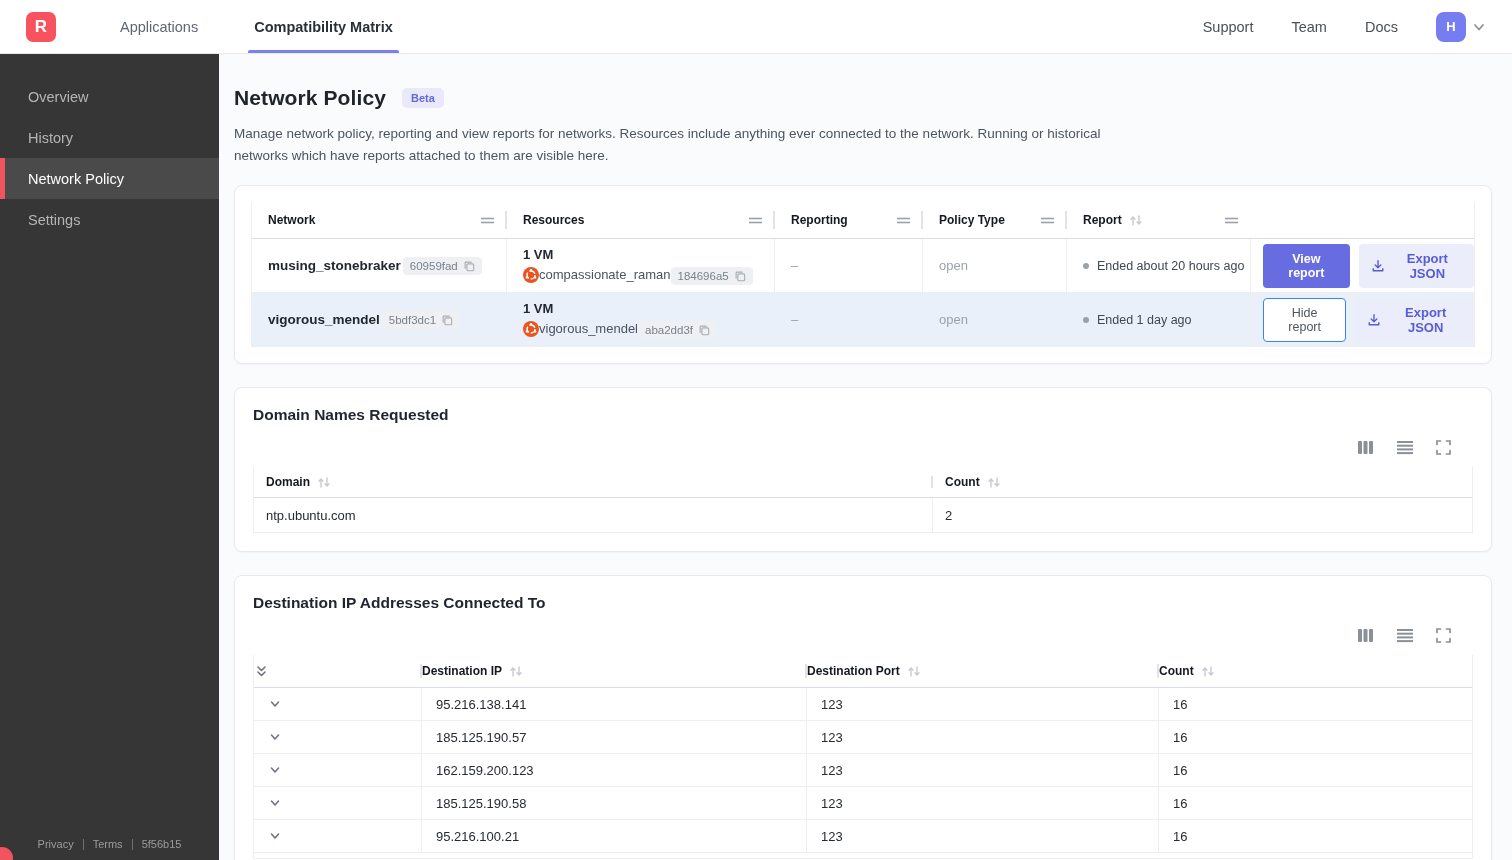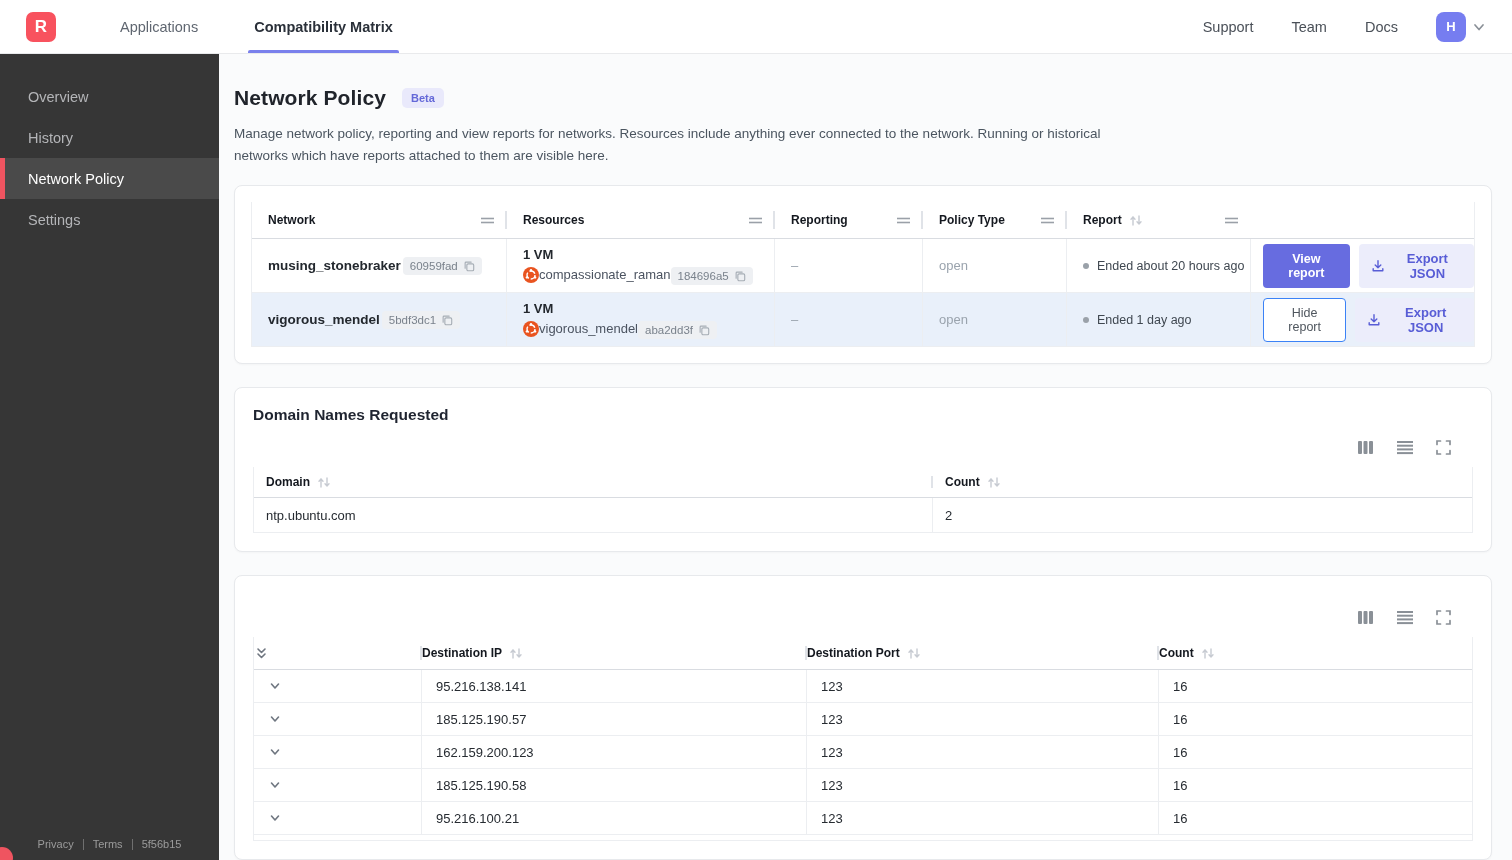--- a/index.html
+++ b/index.html
@@ -379,20 +379,21 @@
             <span>ntp.ubuntu.com</span>
           </div>
         <div class="cell">
             <span>2</span>
           </div>
       </div>
     </div>
   </div>
 
   <div class="card card-sub">
+    <div class="card-title">Destination IP Addresses Connected To</div>
     <div class="card-toolbar">
       <span class="tool-icon">
           <svg width="17" height="15" viewBox="0 0 17 15">
             <rect x="1" y="1" width="4" height="13" rx="1" fill="#8a9097"></rect>
             <rect x="6.5" y="1" width="4" height="13" rx="1" fill="#8a9097"></rect>
             <rect x="12" y="1" width="4" height="13" rx="1" fill="#8a9097"></rect>
           </svg>
         </span>
       <span class="tool-icon">
           <svg width="18" height="15" viewBox="0 0 18 15">

